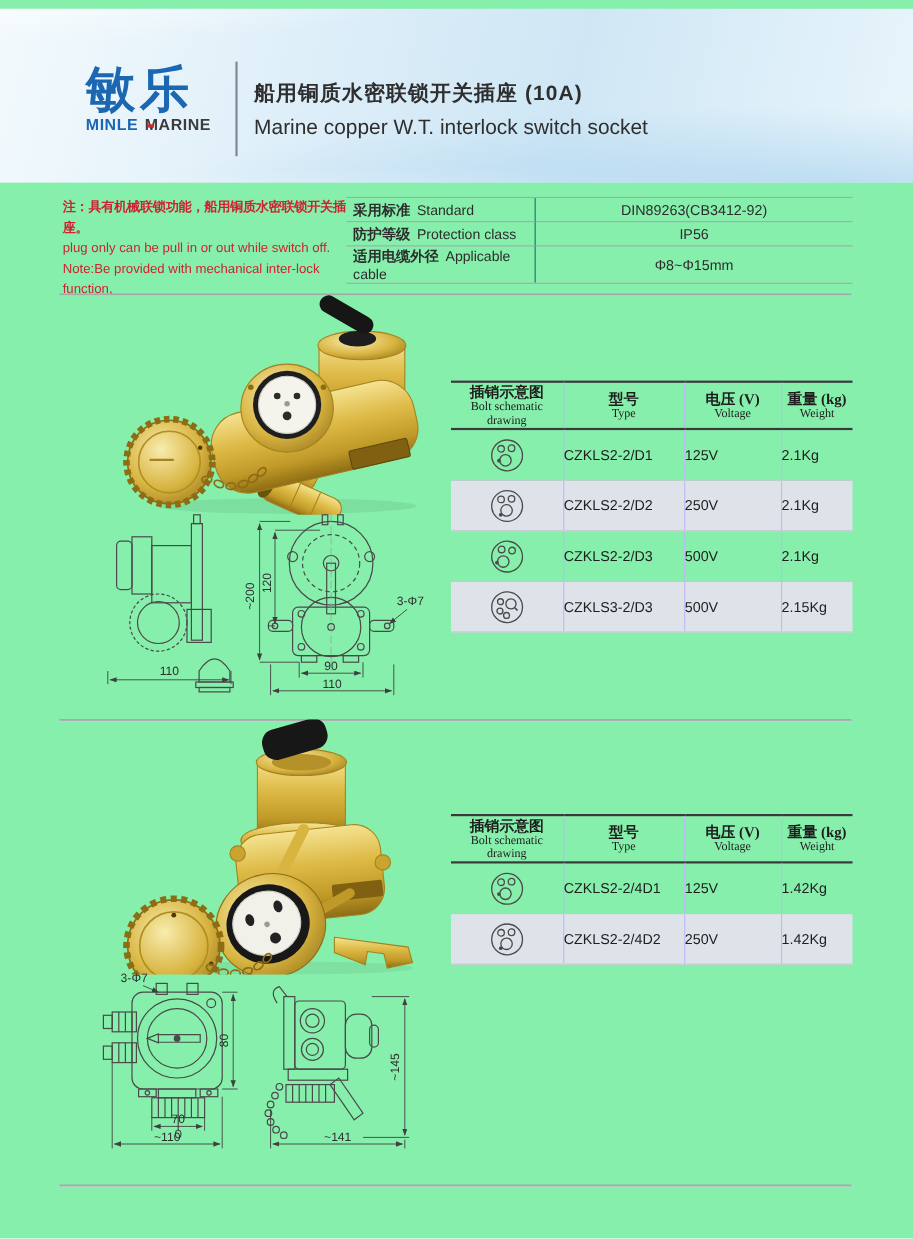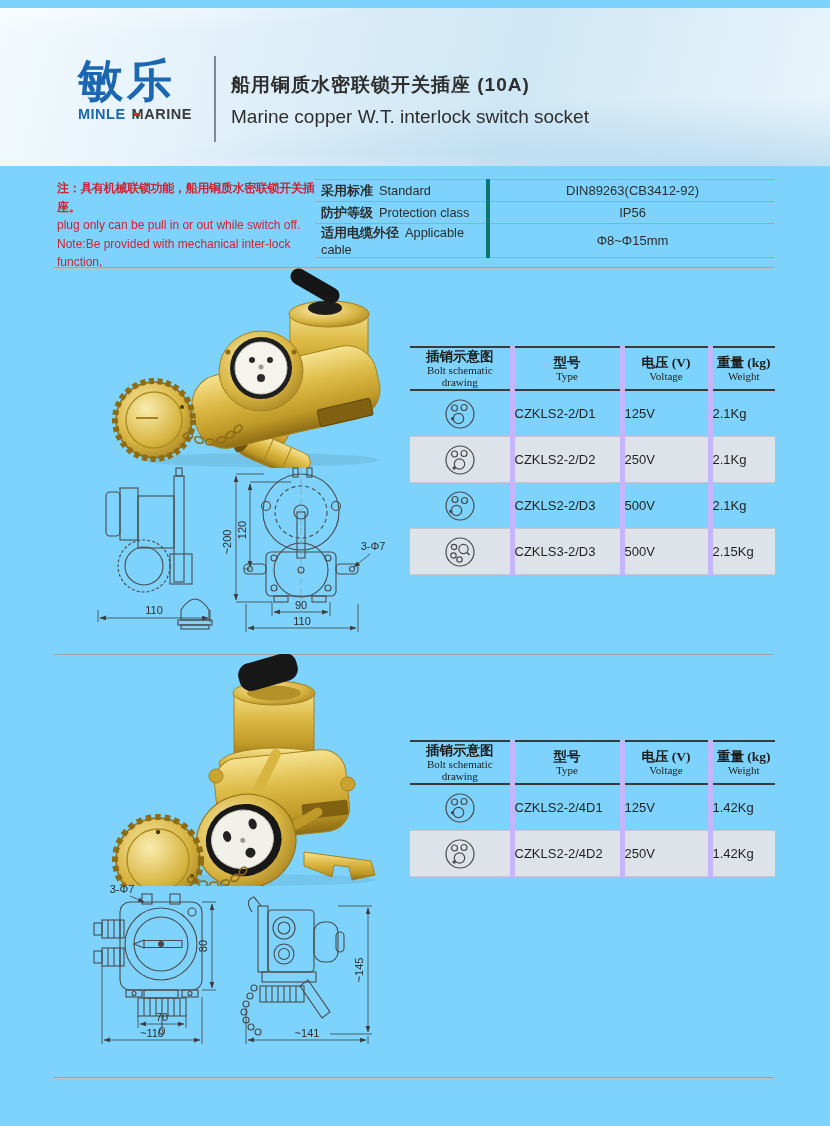--- a/index.html
+++ b/index.html
@@ -1,17 +1,17 @@
 <!DOCTYPE html>
 <html><head>
 <meta charset="utf-8">
 <style>
   html,body{margin:0;padding:0;background:#fff;}
   body{font-family:"Liberation Sans", sans-serif; -webkit-font-smoothing:antialiased;}
-  .page{position:relative;width:830px;height:1126px;margin:0 auto;background:#7dd3fc;overflow:hidden;}
+  .page{position:relative;width:830px;height:1126px;margin:0 auto;background:#86efac;overflow:hidden;}
 
   
   .topbar{position:absolute;left:0;top:8px;width:830px;height:158px;
     background:
       radial-gradient(120% 95% at 88% 115%, rgba(168,210,238,.85), rgba(168,210,238,0) 62%),
       radial-gradient(90% 80% at 6% -25%, rgba(255,255,255,.95), rgba(255,255,255,0) 55%),
       radial-gradient(140% 60% at 50% 118%, rgba(255,255,255,.9), rgba(255,255,255,0) 45%),
       linear-gradient(104deg,#f3fafd 0%,#dbedf8 38%,#cfe7f5 62%,#e9f5fb 100%);}
   .logo{position:absolute;left:78px;top:50px;width:150px;}
   .logo-cn{font-size:45px;line-height:46px;font-weight:700;color:#1b67b2;letter-spacing:4px;}
@@ -24,37 +24,37 @@
   .title-cn{font-size:19px;font-weight:600;color:#2e2e2e;letter-spacing:1px;}
   .title-en{margin-top:8px;font-size:19px;color:#2e2e2e;}
 
   
   .note{position:absolute;left:57px;top:179px;width:258px;color:#ce2330;font-size:12px;line-height:18.5px;}
   .note .cn{font-weight:700;font-size:12px;letter-spacing:-0.3px;}
   .spec{position:absolute;left:315px;top:179px;width:460px;border-collapse:collapse;table-layout:fixed;}
   .spec td{height:21px;border-top:1px solid #a3a8ad;font-size:13px;color:#2d2d2d;padding:0;}
   .spec tr:last-child td{border-bottom:1px solid #a3a8ad;}
   .spec td.lab{width:165px;padding-left:6px;}
-  .spec td.val{border-left:4px solid #0f766e;text-align:center;}
+  .spec td.val{border-left:1px solid #0f766e;text-align:center;}
   .spec .lcn{font-weight:700;margin-right:6px;font-size:13px;}
   .spec .len{font-size:12.8px;}
 
   
   .rule{position:absolute;left:54px;width:720px;height:2px;
         background:linear-gradient(#8e9296,#cdd0d3);}
 
   
   .ptable{position:absolute;left:410px;width:365px;border-collapse:collapse;table-layout:fixed;}
   .ptable th{border-top:2px solid #3a3a3a;border-bottom:2px solid #3a3a3a;height:33px;
              font-family:"Liberation Serif", serif;font-weight:400;padding:1px 0;vertical-align:middle;}
   .ptable .hcn{display:block;font-size:13.5px;font-weight:700;color:#1d1d1d;line-height:15px;}
   .ptable .hen{display:block;font-size:11px;color:#1d1d1d;line-height:12px;}
   .ptable td{height:45px;text-align:left;vertical-align:middle;font-size:13px;color:#1f1f1f;
              border-bottom:1px solid #c3c8ce;padding:0;}
-  .ptable th+th, .ptable td+td{border-left:5px solid #c4b5fd;}
+  .ptable th+th, .ptable td+td{border-left:1px solid #c4b5fd;}
   .ptable tbody tr:nth-child(even){background:#dee3e9;}
   .ptable .c1{width:102px;} .ptable .c2{width:110px;} .ptable .c3{width:88px;} .ptable .c4{width:65px;}
   .pin{display:block;margin:0 auto;}
 
   
   .art{position:absolute;}
   svg text{font-family:"Liberation Sans", sans-serif;}
 </style>
 </head>
 <body>

